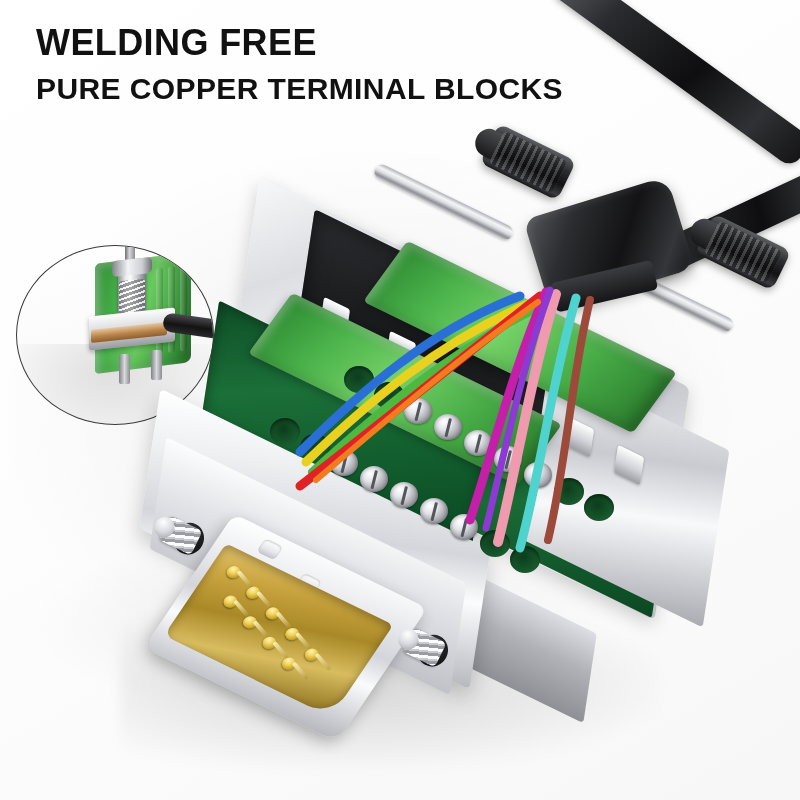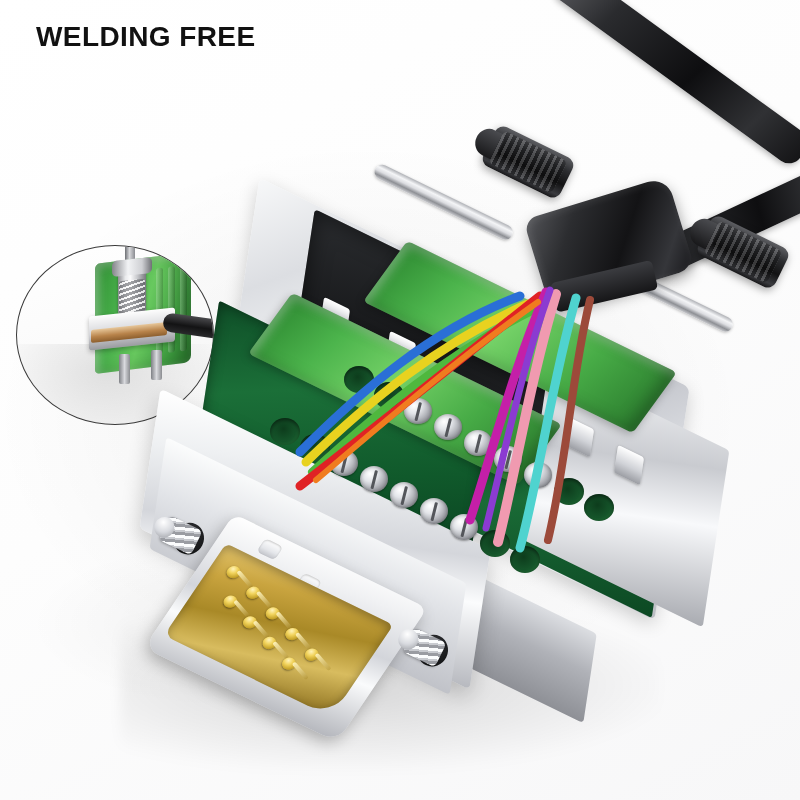--- a/index.html
+++ b/index.html
@@ -14,21 +14,21 @@
   
   .bg-wash{position:absolute;inset:0;
     background:
       radial-gradient(ellipse 520px 380px at 46% 52%, rgba(0,0,0,0.055) 0%, rgba(0,0,0,0.02) 48%, rgba(0,0,0,0) 72%),
       radial-gradient(ellipse 300px 120px at 30% 78%, rgba(0,0,0,0.05) 0%, rgba(0,0,0,0) 70%),
       linear-gradient(150deg,#ffffff 0%,#fdfdfd 45%,#f7f7f8 100%);
   }
 
   
   .headline{position:absolute;left:36px;top:18px;width:700px;color:#111;}
-  .headline .l1{font-size:28px;font-weight:700;letter-spacing:.4px;line-height:1.38;}
+  .headline .l1{font-size:36px;font-weight:700;letter-spacing:.4px;line-height:1.38;}
   .headline .l2{font-size:30px;font-weight:700;letter-spacing:.4px;line-height:1.38;}
 
   
   .inset{position:absolute;left:16px;top:245px;width:196px;height:178px;
     border:1.6px solid #3a3a3a;border-radius:50%;overflow:hidden;
     background:linear-gradient(160deg,#ffffff 0%,#fafafa 55%,#f1f1f1 100%);}
   .inset .ish{position:absolute;left:-8%;top:55%;width:120%;height:60%;
     background:radial-gradient(ellipse at 45% 25%, rgba(0,0,0,.10), rgba(0,0,0,0) 65%);}
   
   .i-green{position:absolute;left:78px;top:12px;width:96px;height:110px;
@@ -205,20 +205,21 @@
 </style>
 </head>
 <body>
 
 <div id="stage">
 
   <div class="bg-wash"></div>
 
   <div class="headline">
     <div class="l1">WELDING FREE</div>
+    <div class="l2">PURE COPPER TERMINAL BLOCKS</div>
   </div>
 
   <div class="inset">
     <div class="ish"></div>
     <div class="i-rod"></div>
     <div class="i-green">
       <div class="rib"></div>
       <div class="rib r2"></div>
       <div class="rib r3"></div>
     </div>

